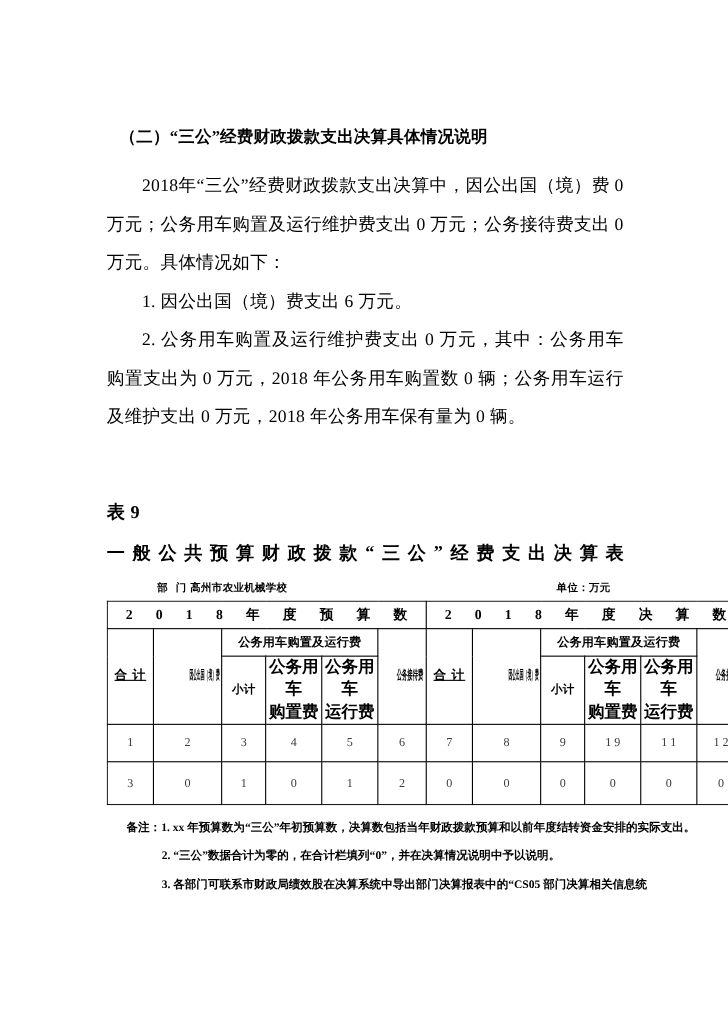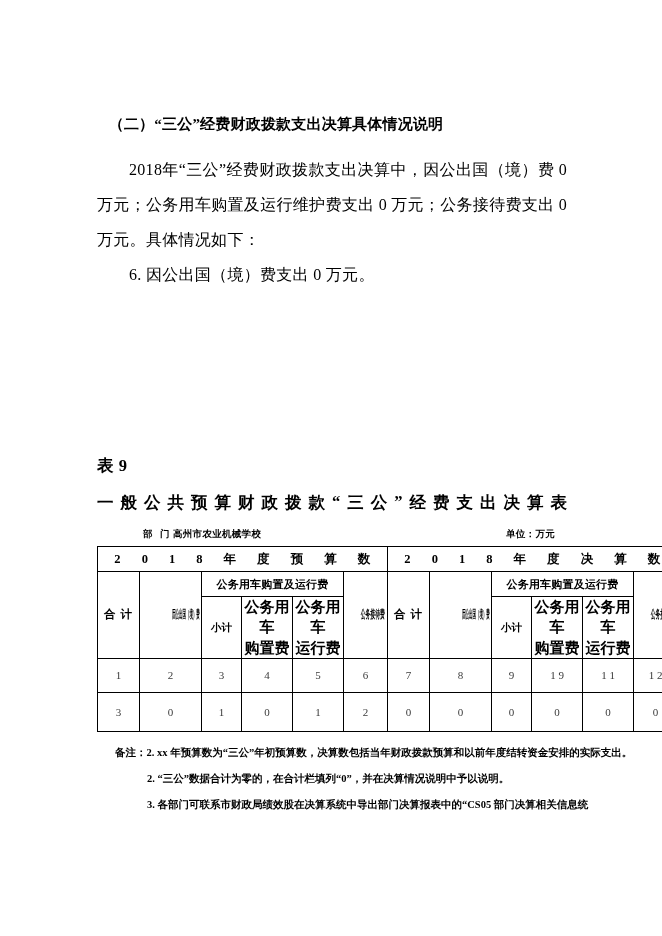--- a/index.html
+++ b/index.html
@@ -156,20 +156,21 @@
     letter-spacing: 0.2px;
   }
   td.sub {
     height: 43px;
     font-size: 10.5px;
   }
   td.tall {
     height: 67px;
     font-size: 11.5px;
     letter-spacing: 1px;
+    text-decoration: underline;
   }
   td.tall.squeeze {
     font-size: 9.5px;
     letter-spacing: 0;
   }
   td.numrow {
     height: 33px;
     font-size: 11px;
     font-weight: normal;
     color: #3a3a3a;
@@ -219,21 +220,22 @@
 </style>
 </head>
 <body>
 
 <div class="page">
 
   <div class="doc-heading">（二）“三公”经费财政拨款支出决算具体情况说明</div>
 
   <div class="body-block">
     <p class="para">2018年“三公”经费财政拨款支出决算中，因公出国（境）费 0 万元；公务用车购置及运行维护费支出 0 万元；公务接待费支出 0 万元。具体情况如下：</p>
-    <p class="para">6. 因公出国（境）费支出 0 万元。</p>
+    <p class="para">1. 因公出国（境）费支出 6 万元。</p>
+    <p class="para">2. 公务用车购置及运行维护费支出 0 万元，其中：公务用车购置支出为 0 万元，2018 年公务用车购置数 0 辆；公务用车运行及维护支出 0 万元，2018 年公务用车保有量为 0 辆。</p>
   </div>
 
   <div class="tbl-label">表 9</div>
 
   <div class="tbl-title">
     <div class="tbl-title-inner">
         <span class="ch">一</span>
         <span class="ch">般</span>
         <span class="ch">公</span>
         <span class="ch">共</span>
@@ -379,19 +381,19 @@
             <td class="datarow">0</td>
             <td class="datarow">0</td>
             <td class="datarow">0</td>
           </tr>
     </tbody>
       </table>
   </div>
 
   <div class="notes">
     <span class="note-line note-1">
-      <span>备注：</span><span>2. xx 年预算数为“三公”年初预算数，决算数包括当年财政拨款预算和以前年度结转资金安排的实际支出。</span>
+      <span>备注：</span><span>1. xx 年预算数为“三公”年初预算数，决算数包括当年财政拨款预算和以前年度结转资金安排的实际支出。</span>
     </span>
     <span class="note-line note-2">2. “三公”数据合计为零的，在合计栏填列“0”，并在决算情况说明中予以说明。</span>
     <span class="note-line note-3">3. 各部门可联系市财政局绩效股在决算系统中导出部门决算报表中的“CS05 部门决算相关信息统</span>
   </div>
 
 </div>
 
 </body></html>

